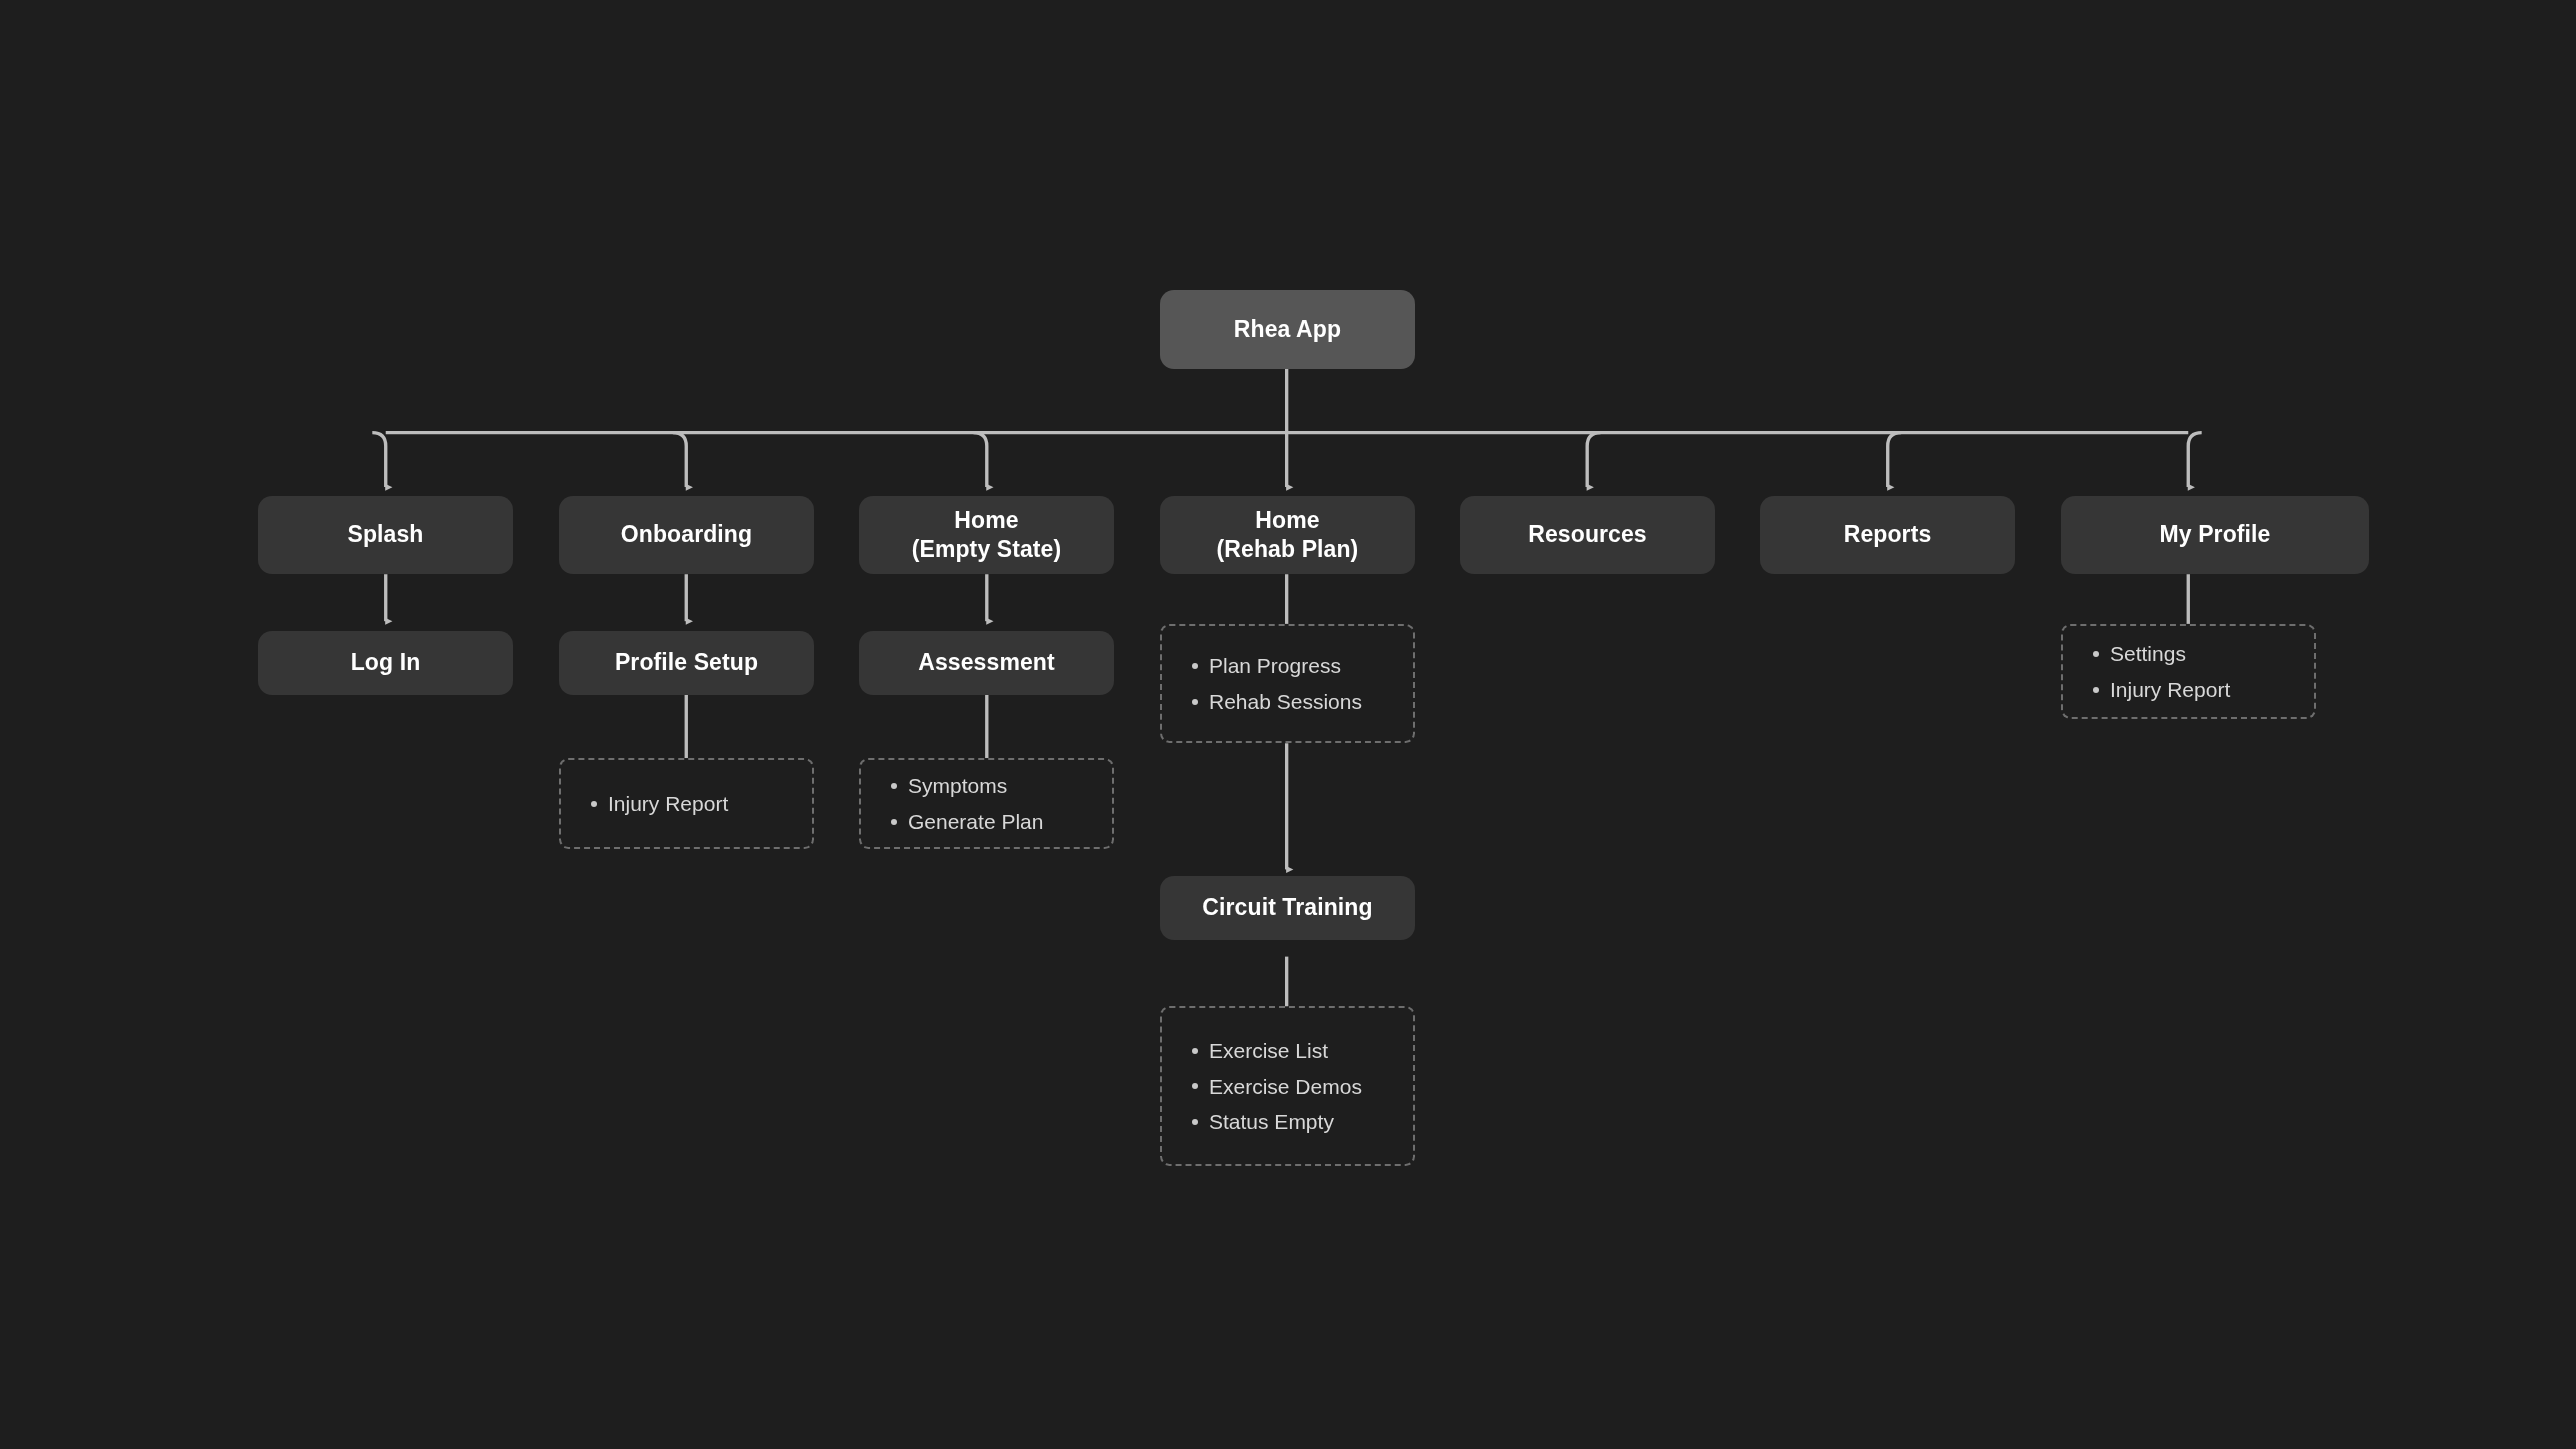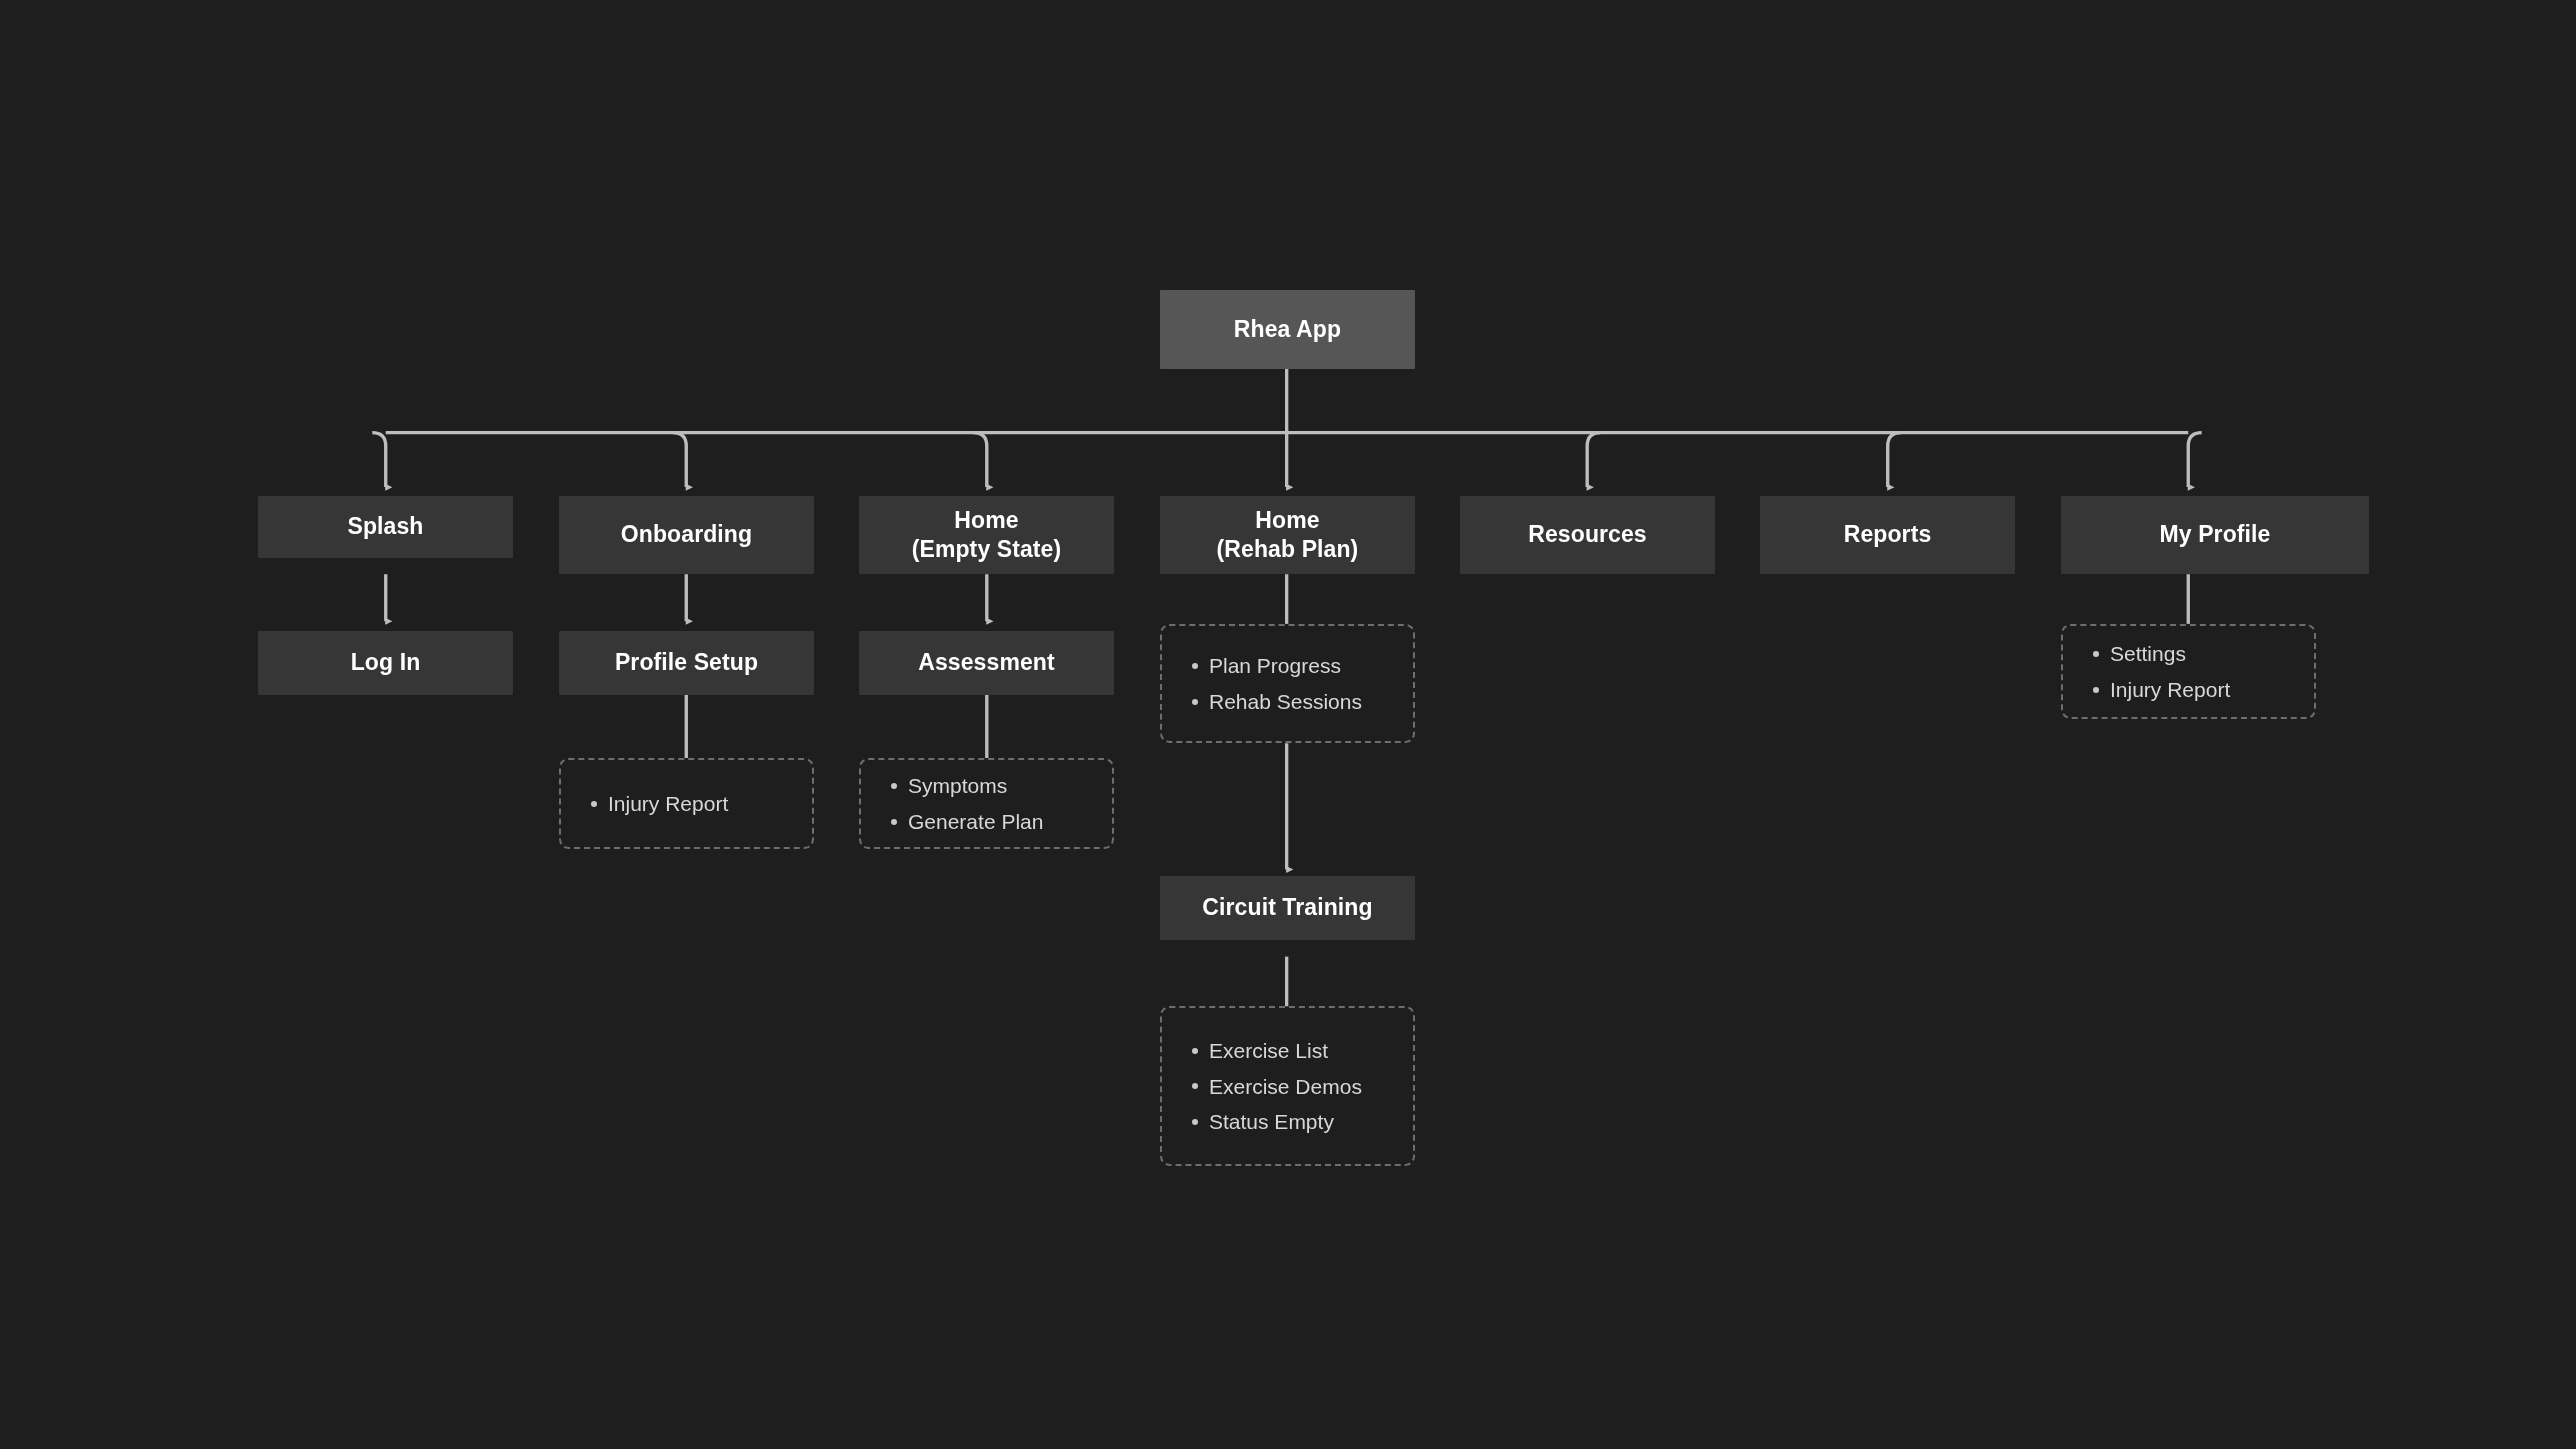--- a/index.html
+++ b/index.html
@@ -21,21 +21,21 @@
     left: 0; top: 0;
     width: 2576px;
     height: 1449px;
     pointer-events: none;
   }
 
   
   .node {
     position: absolute;
     box-sizing: border-box;
-    border-radius: 1px;
+    border-radius: 14px;
     background: #363636;
     color: #ffffff;
     display: flex;
     flex-direction: column;
     align-items: center;
     justify-content: center;
     text-align: center;
     font-weight: bold;
     font-size: 23px;
     line-height: 1.28;
@@ -132,21 +132,21 @@
       <path d="M 1918 1426 L 1918 1500"></path>
 
       <path d="M 3262 856 L 3262 930"></path>
     </g>
   </svg>
 
   <div class="node root" style="left:1160px; top:290px; width:255px; height:79px;">
     <span class="ln">Rhea App</span>
   </div>
 
-  <div class="node" style="left:258px; top:496px; width:255px; height:62px;">
+  <div class="node" style="left:258px; top:496px; width:255px; height:78px;">
     <span class="ln">Splash</span>
   </div>
 
   <div class="node" style="left:559px; top:496px; width:255px; height:78px;">
     <span class="ln">Onboarding</span>
   </div>
 
   <div class="node" style="left:859px; top:496px; width:255px; height:78px;">
     <span class="ln">Home</span>
     <span class="ln">(Empty State)</span>

